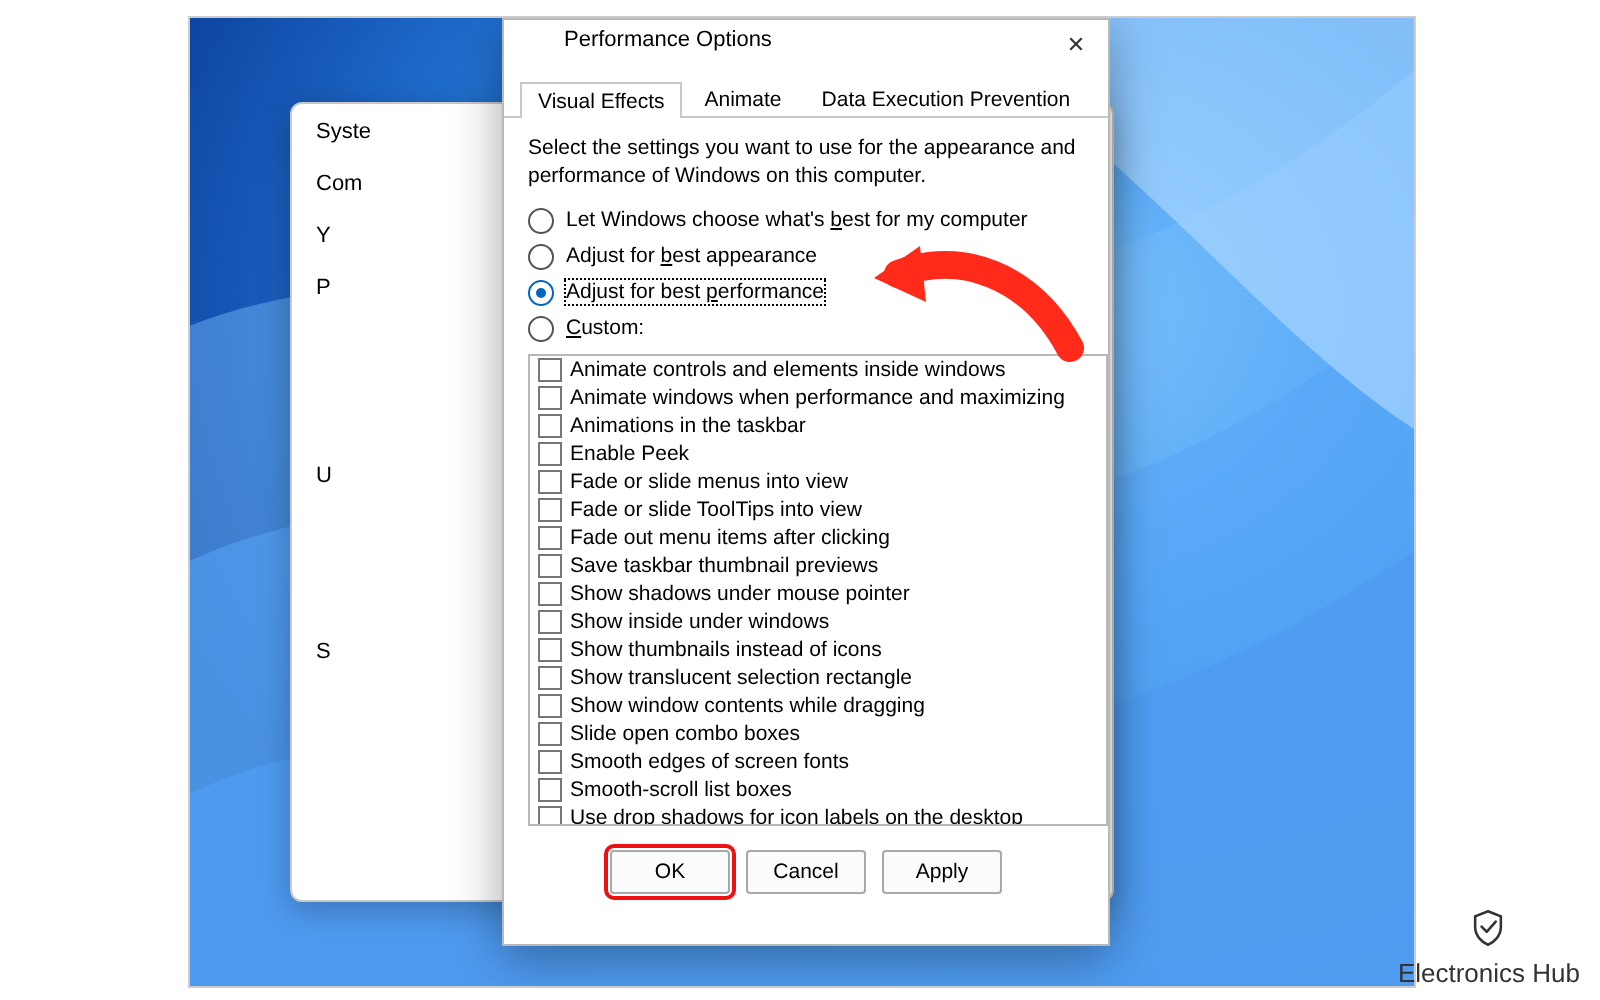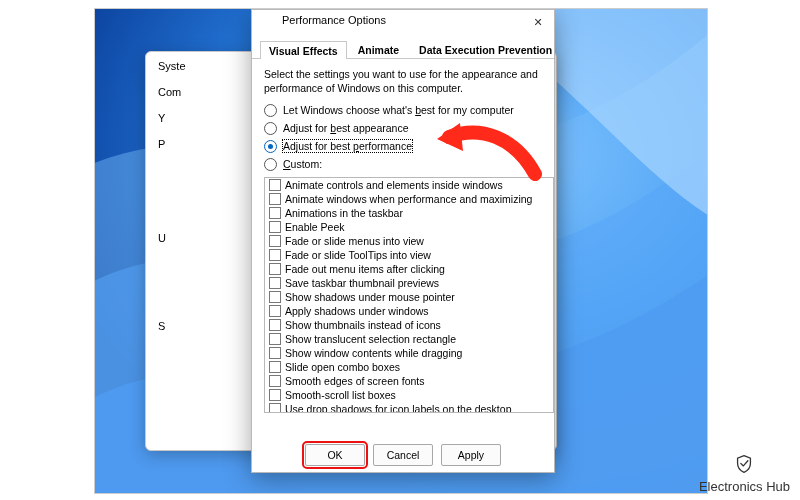--- a/index.html
+++ b/index.html
@@ -12,36 +12,36 @@
   .bgdlg .bgclose{position:absolute;right:6px;top:4px;width:22px;height:22px;display:flex;align-items:center;justify-content:center;font-size:12px;color:#333;}
   .bgdlg .bgline1{position:absolute;left:12px;top:34px;font-size:11px;color:#000;}
   .bgdlg .bgline2{position:absolute;left:12px;top:60px;font-size:11px;color:#000;}
   .bgdlg .bgline3{position:absolute;left:12px;top:86px;font-size:11px;color:#000;}
   .bgdlg .bgline4{position:absolute;left:12px;top:180px;font-size:11px;color:#000;}
   .bgdlg .bgline5{position:absolute;left:12px;top:268px;font-size:11px;color:#000;}
   .dlg{position:absolute;left:156px;top:0px;width:302px;height:462px;background:#fff;border:1px solid #b8b8b8;box-shadow:0 6px 24px rgba(0,0,0,.35);}
   .dlg .titlebar{position:relative;height:24px;}
   .dlg .titlebar .ttl{position:absolute;left:10px;top:4px;font-size:11px;color:#000;padding-left:20px;}
   .dlg .titlebar .close{position:absolute;right:4px;top:2px;width:24px;height:20px;display:flex;align-items:center;justify-content:center;font-size:11px;color:#333;cursor:pointer;}
-  .tabs{display:flex;align-items:flex-end;padding:0 8px;height:20px;font-size:10.5px;color:#000;border-bottom:1px solid #c8c8c8;margin-top:4px;font-weight:bold;}
+  .tabs{display:flex;align-items:flex-end;padding:0 8px;height:20px;font-size:10.5px;color:#000;border-bottom:1px solid #c8c8c8;margin-top:4px;}
   .tab{padding:3px 8px 2px 8px;border:1px solid transparent;border-bottom:none;margin-right:2px;cursor:pointer;white-space:nowrap;}
   .tab.active{border-color:#c8c8c8;background:#fff;position:relative;top:1px;}
   .desc{font-size:10.5px;color:#000;padding:8px 12px 4px 12px;line-height:1.35;}
   .radios{padding:2px 12px 2px 12px;}
   .radio-row{display:flex;align-items:center;height:18px;font-size:10.5px;color:#000;cursor:pointer;}
   .r-outer{width:11px;height:11px;border:1px solid #555;border-radius:50%;margin-right:6px;display:flex;align-items:center;justify-content:center;flex:0 0 auto;}
   .radio-row.sel .r-outer{border-color:#0067c0;}
   .r-inner{width:5px;height:5px;border-radius:50%;background:#0067c0;display:none;}
   .radio-row.sel .r-inner{display:block;}
   .radio-row.sel .r-label{outline:1px dotted #000;outline-offset:0;}
   .r-label u{text-decoration:underline;}
   .listbox{margin:2px 0 0 12px;border:1px solid #b8b8b8;height:234px;overflow:hidden;}
   .li{display:flex;align-items:center;height:14px;padding:0 4px;font-size:10.5px;color:#000;}
   .chk{width:10px;height:10px;border:1px solid #777;margin-right:4px;flex:0 0 auto;background:#fff;}
-  .btnrow{position:absolute;left:0;right:0;bottom:3px;height:28px;display:flex;justify-content:center;gap:8px;align-items:center;}
+  .btnrow{position:absolute;left:0;right:0;bottom:22px;height:28px;display:flex;justify-content:center;gap:8px;align-items:center;}
   .btn{min-width:58px;height:20px;border:1px solid #a8a8a8;background:#fbfbfb;font-size:10.5px;color:#000;display:flex;align-items:center;justify-content:center;cursor:pointer;border-radius:2px;}
   .btn.ok-hl{outline:2px solid #e11;outline-offset:1px;}
   .arrow{position:absolute;left:340px;top:110px;width:110px;height:70px;pointer-events:none;}
   .watermark{position:absolute;right:10px;bottom:6px;display:flex;align-items:center;gap:6px;color:#333;font-size:13px;font-family:Arial,sans-serif;flex-direction:column;}
   .watermark .shield{width:16px;height:18px;}
 </style>
 </head>
 <body>
 
 <div class="stage">
@@ -141,21 +141,21 @@
           <div class="li">
             <span class="chk"></span>
             <span>Save taskbar thumbnail previews</span>
           </div>
           <div class="li">
             <span class="chk"></span>
             <span>Show shadows under mouse pointer</span>
           </div>
           <div class="li">
             <span class="chk"></span>
-            <span>Apply shadows under windows</span>
+            <span>Show inside under windows</span>
           </div>
           <div class="li">
             <span class="chk"></span>
             <span>Show thumbnails instead of icons</span>
           </div>
           <div class="li">
             <span class="chk"></span>
             <span>Show translucent selection rectangle</span>
           </div>
           <div class="li">

